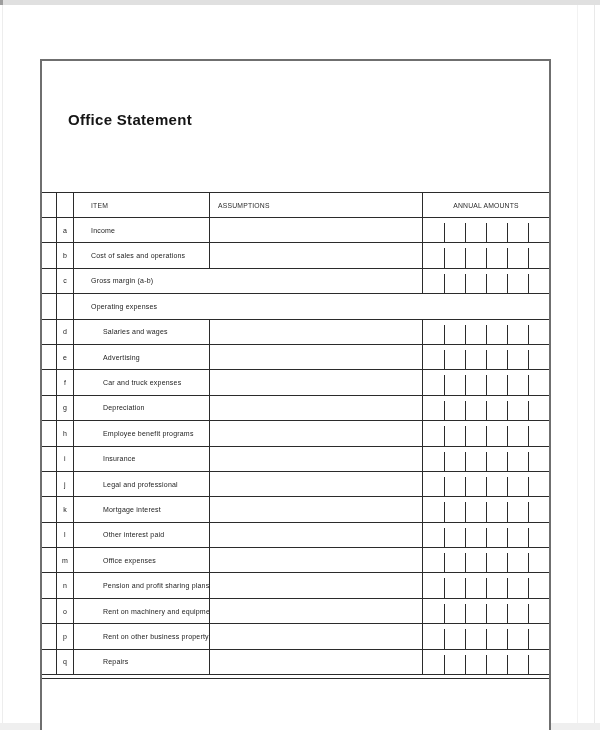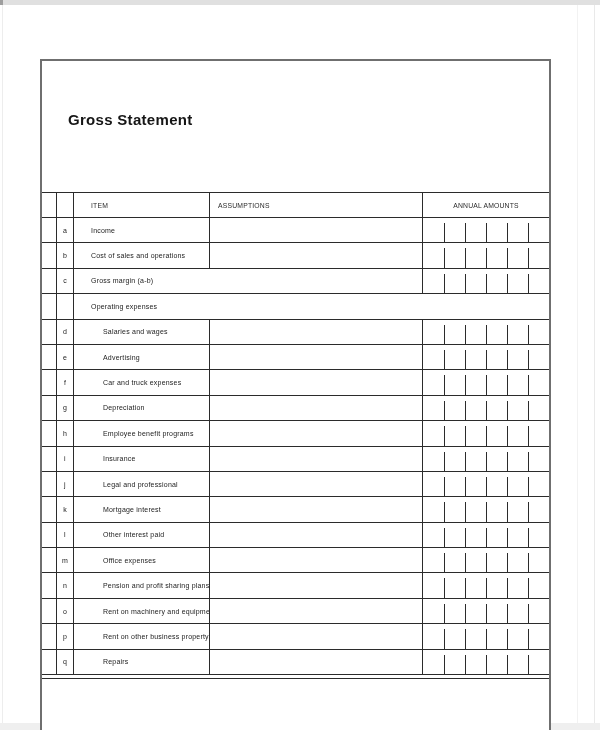--- a/index.html
+++ b/index.html
@@ -56,21 +56,21 @@
 <body>
 
 <div class="top-bar"></div>
 <div class="top-bar-corner"></div>
 <div class="edge-left"></div>
 <div class="edge-right-inner"></div>
 <div class="edge-right-outer"></div>
 <div class="bottom-strip"></div>
 
 <div class="page">
-  <div class="page-title">Gross Statement</div>
+  <div class="page-title">Office Statement</div>
 
   <div class="sheet-table">
     <div class="hrow">
       <div class="cell c1"></div>
       <div class="cell c2"></div>
       <div class="cell c3 hdr">ITEM</div>
       <div class="cell c4 hdr h4">ASSUMPTIONS</div>
       <div class="cell c5 hdr h5">ANNUAL AMOUNTS</div>
     </div>
     <div>

